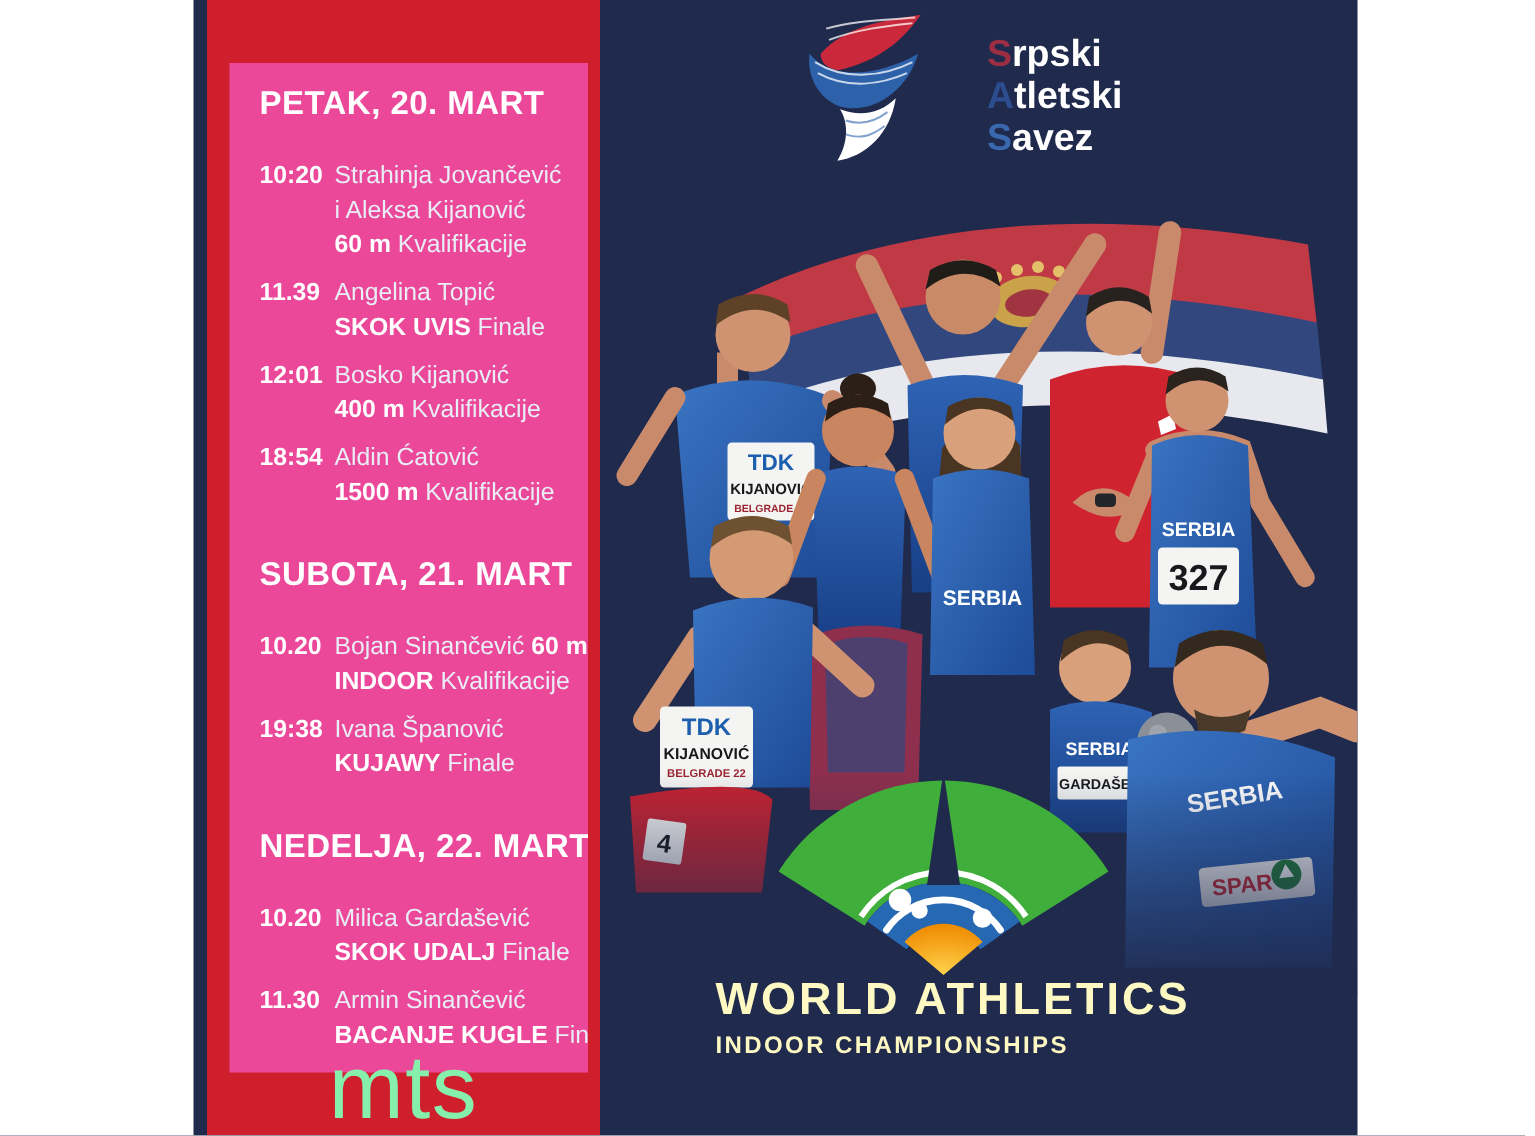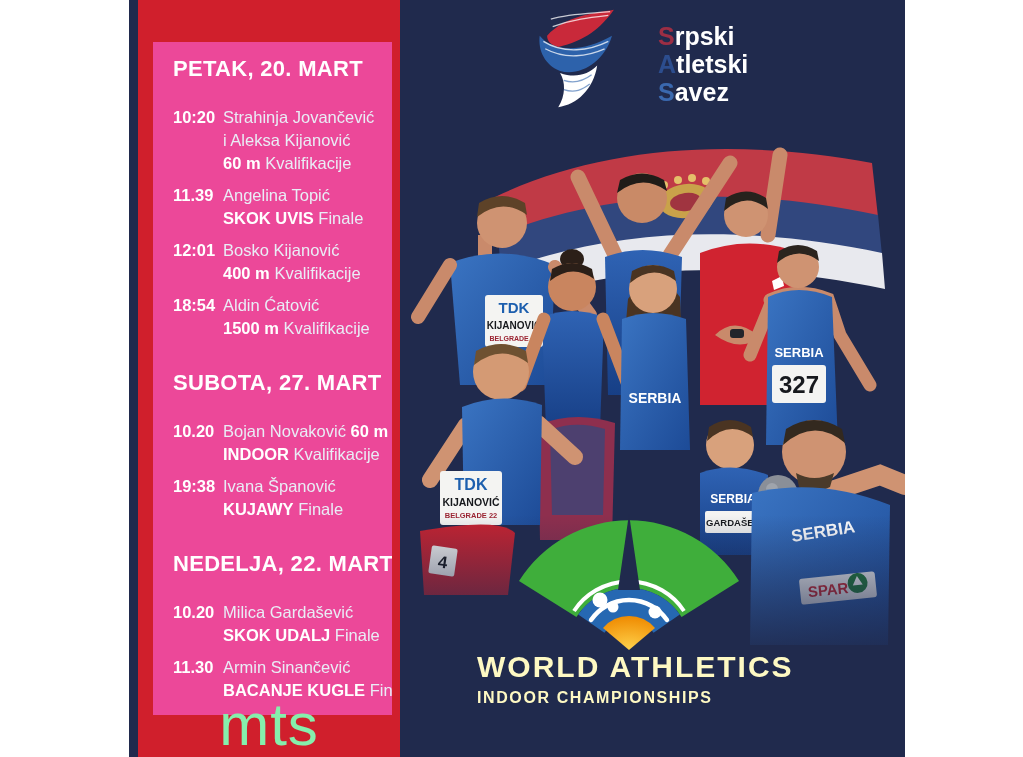--- a/index.html
+++ b/index.html
@@ -248,25 +248,25 @@
             </div>
             <div class="event">
               <span class="time">18:54</span>
               <div class="lines">
                 <div class="line"><span>Aldin Ćatović</span></div>
                 <div class="line"><span class="b">1500 m</span><span> Kvalifikacije</span></div>
               </div>
             </div>
           </section>
           <section class="day-section">
-            <h2 class="day-title">SUBOTA, 27. MART</h2>
+            <h2 class="day-title">SUBOTA, 21. MART</h2>
             <div class="event">
               <span class="time">10.20</span>
               <div class="lines">
-                <div class="line"><span>Bojan Novaković </span><span class="b">60 m</span></div>
+                <div class="line"><span>Bojan Sinančević </span><span class="b">60 m</span></div>
                 <div class="line"><span class="b">INDOOR</span><span> Kvalifikacije</span></div>
               </div>
             </div>
             <div class="event">
               <span class="time">19:38</span>
               <div class="lines">
                 <div class="line"><span>Ivana Španović</span></div>
                 <div class="line"><span class="b">KUJAWY</span><span> Finale</span></div>
               </div>
             </div>

